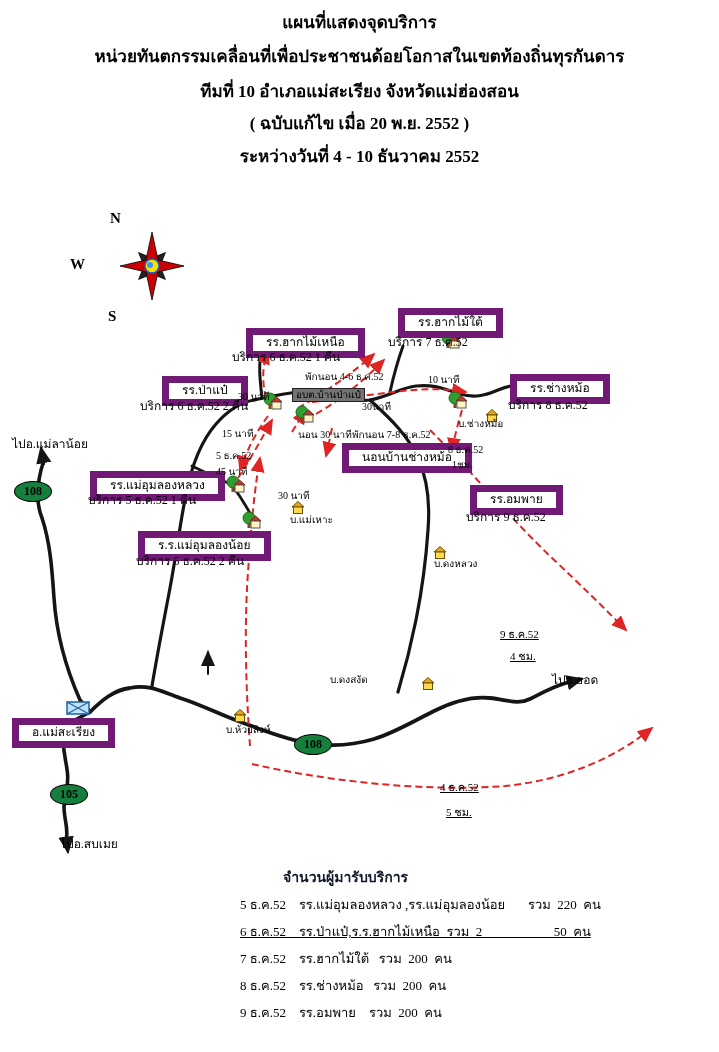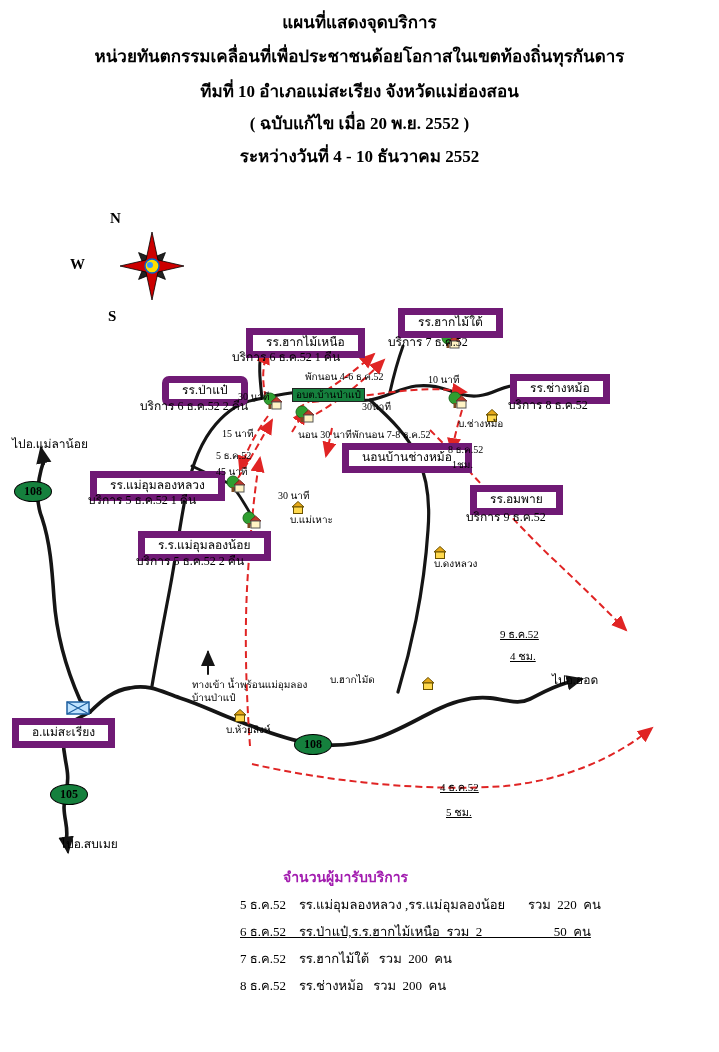--- a/index.html
+++ b/index.html
@@ -2,29 +2,29 @@
 <html><head>
 <meta charset="utf-8">
 <style>
   html,body{margin:0;padding:0;background:#fff;}
   .page{position:relative;width:719px;height:1052px;background:#fff;overflow:hidden;
         font-family:"Liberation Serif","DejaVu Serif",serif;color:#000;}
   .title-line{position:absolute;left:0;width:719px;text-align:center;font-weight:bold;font-size:17px;white-space:nowrap;}
   .map-svg{position:absolute;left:0;top:0;width:719px;height:1052px;}
   .lbl{position:absolute;white-space:nowrap;line-height:1.15;}
   .box{border:7px solid #701a75;background:#fff;padding:1px 13px;font-size:12px;}
-  .small-box{border:1px solid #222;background:#15803d;padding:0 3px;font-size:10px;}
+  .small-box{border:1px solid #222;background:#737373;padding:0 3px;font-size:10px;}
   .svc{font-size:12px;}
   .tiny{font-size:10px;}
   .mid{font-size:11px;text-decoration:underline;}
   .plain{font-size:12px;}
   .badge{border:1.6px solid #000;border-radius:50%;width:36px;height:19px;display:flex;
          align-items:center;justify-content:center;font-size:12px;font-weight:bold;background:#15803d;}
   .compass-letter{position:absolute;font-size:15px;font-weight:bold;}
-  .summary-title{position:absolute;font-size:14px;font-weight:bold;color:#a21caf;}
+  .summary-title{position:absolute;font-size:14px;font-weight:bold;color:#0f172a;}
   .summary-row{position:absolute;font-size:13px;white-space:pre;}
   .hotspring{position:absolute;font-size:10px;width:150px;white-space:normal;line-height:1.3;}
 </style>
 </head>
 <body>
 
 <div class="page">
 
   <div class="title-line" style="top:8px;">แผนที่แสดงจุดบริการ</div>
   <div class="title-line" style="top:42px;">หน่วยทันตกรรมเคลื่อนที่เพื่อประชาชนด้อยโอกาสในเขตท้องถิ่นทุรกันดาร</div>
@@ -153,21 +153,21 @@
   <div class="compass-letter" style="left:110px;top:210px;">N</div>
   <div class="compass-letter" style="left:70px;top:256px;">W</div>
   <div class="compass-letter" style="left:108px;top:308px;">S</div>
 
   <div class="lbl box" style="left:246px;top:328px;">รร.ฮากไม้เหนือ</div>
   <div class="lbl svc" style="left:232px;top:351px;">บริการ 6 ธ.ค.52  1 คืน</div>
 
   <div class="lbl box" style="left:398px;top:308px;">รร.ฮากไม้ใต้</div>
   <div class="lbl svc" style="left:388px;top:336px;">บริการ 7 ธ.ค.52</div>
 
-  <div class="lbl box" style="left:162px;top:376px;border-radius:7px;">รร.ป่าแป๋</div>
+  <div class="lbl box" style="left:162px;top:376px;">รร.ป่าแป๋</div>
   <div class="lbl svc" style="left:140px;top:400px;">บริการ 6 ธ.ค.52  2 คืน</div>
 
   <div class="lbl box" style="left:510px;top:374px;">รร.ช่างหม้อ</div>
   <div class="lbl svc" style="left:508px;top:399px;">บริการ 8 ธ.ค.52</div>
 
   <div class="lbl box" style="left:90px;top:471px;">รร.แม่อุมลองหลวง</div>
   <div class="lbl svc" style="left:88px;top:494px;">บริการ 5 ธ.ค.52  1 คืน</div>
 
   <div class="lbl box" style="left:138px;top:531px;">ร.ร.แม่อุมลองน้อย</div>
   <div class="lbl svc" style="left:136px;top:555px;">บริการ 5 ธ.ค.52  2 คืน</div>
@@ -197,30 +197,27 @@
   <div class="lbl tiny" style="left:298px;top:429px;">นอน 30 นาที</div>
   <div class="lbl tiny" style="left:216px;top:450px;">5 ธ.ค.52</div>
   <div class="lbl tiny" style="left:216px;top:466px;">45 นาที</div>
   <div class="lbl tiny" style="left:448px;top:444px;">8 ธ.ค.52</div>
   <div class="lbl tiny" style="left:452px;top:459px;">1ชม.</div>
   <div class="lbl mid" style="left:500px;top:628px;">9 ธ.ค.52</div>
   <div class="lbl mid" style="left:510px;top:650px;">4 ชม.</div>
   <div class="lbl mid" style="left:440px;top:781px;">4 ธ.ค.52</div>
   <div class="lbl mid" style="left:446px;top:806px;">5 ชม.</div>
 
-  <div class="hotspring" style="left:192px;top:678px;">
-    <span>ทางเข้า น้ำพุร้อนแม่อุมลอง</span><br>
-    <span>บ้านป่าแป๋</span>
-  </div>
 
   <div class="lbl tiny" style="left:290px;top:514px;">บ.แม่เหาะ</div>
   <div class="lbl tiny" style="left:434px;top:558px;">บ.ดงหลวง</div>
-  <div class="lbl tiny" style="left:330px;top:674px;">บ.ฮากไมัด</div>
+  <div class="lbl tiny" style="left:330px;top:674px;">บ.ดงสงัด</div>
   <div class="lbl tiny" style="left:226px;top:724px;">บ.ห้วยสิงห์</div>
   <div class="lbl tiny" style="left:450px;top:418px;margin-left:8px;">บ.ช่างหม้อ</div>
 
   <div class="summary-title" style="left:283px;top:866px;">จำนวนผู้มารับบริการ</div>
   <div class="summary-row" style="left:240px;top:894px;">5 ธ.ค.52    รร.แม่อุมลองหลวง ,รร.แม่อุมลองน้อย       รวม  220  คน</div>
   <div class="summary-row" style="left:240px;top:921px;text-decoration:underline;">6 ธ.ค.52    รร.ป่าแป๋,ร.ร.ฮากไม้เหนือ  รวม  2                      50  คน</div>
   <div class="summary-row" style="left:240px;top:948px;">7 ธ.ค.52    รร.ฮากไม้ใต้   รวม  200  คน</div>
   <div class="summary-row" style="left:240px;top:975px;">8 ธ.ค.52    รร.ช่างหม้อ   รวม  200  คน</div>
+  <div class="summary-row" style="left:240px;top:1002px;">9 ธ.ค.52    รร.อมพาย    รวม  200  คน</div>
 
 </div>
 
 </body></html>

